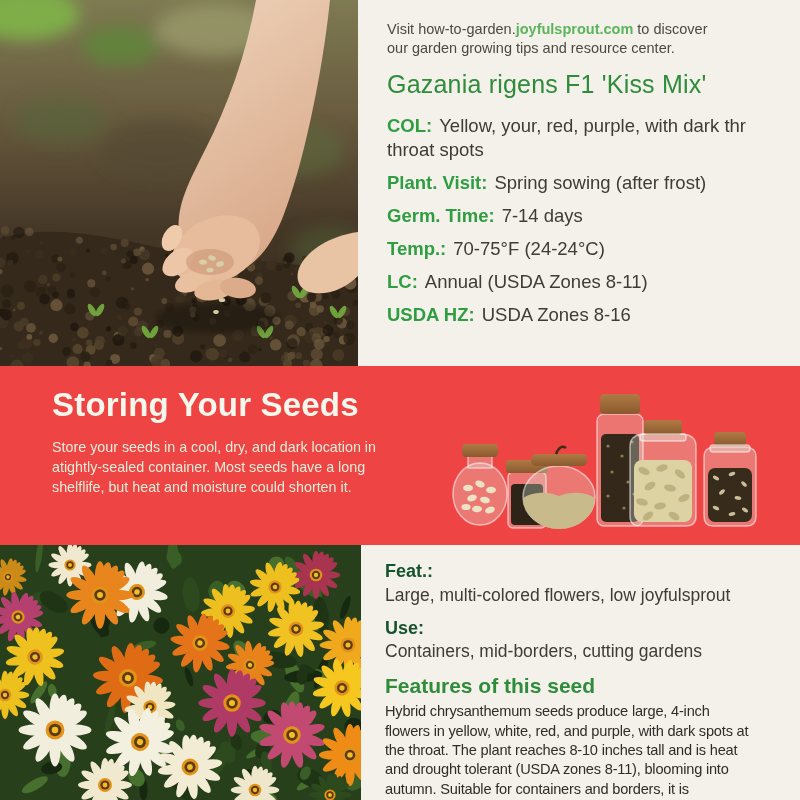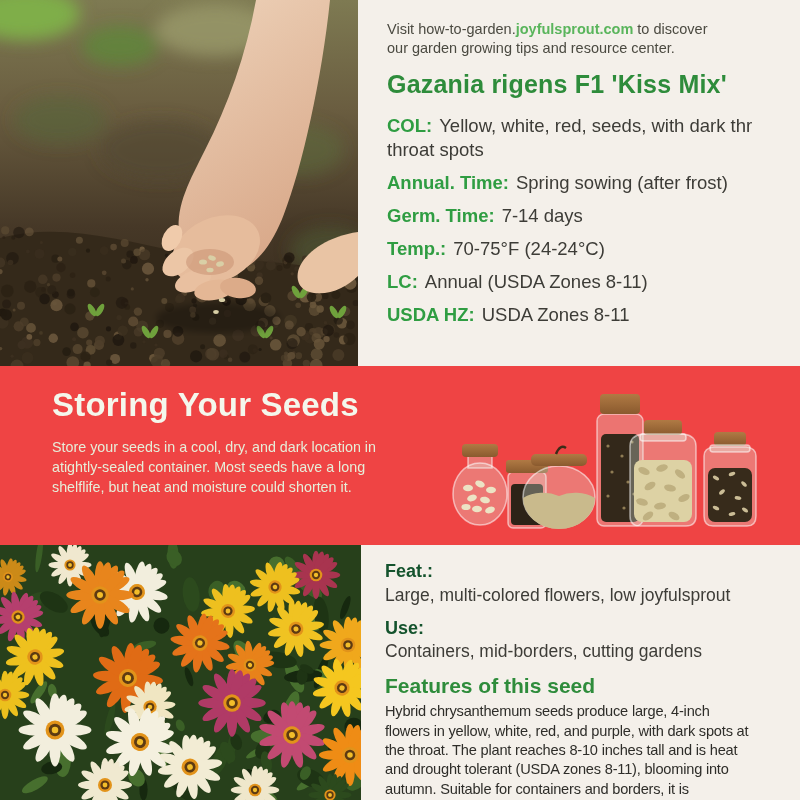--- a/index.html
+++ b/index.html
@@ -10,21 +10,21 @@
     -webkit-font-smoothing:antialiased;
   }
   
   .top-photo{position:absolute;left:0;top:0;width:358px;height:366px;overflow:hidden;}
   .top-photo svg{display:block;}
   
   .top-panel{position:absolute;left:358px;top:0;width:442px;height:366px;
     padding:20px 0 0 29px;box-sizing:border-box;overflow:hidden;}
   .note{font-size:14.5px;line-height:1.28;color:#4b4a41;white-space:pre-line;}
   .note .link{color:#5ab55c;font-weight:bold;}
-  .product-title{margin-top:13px;font-size:25px;font-weight:bold;color:#2e8c3b;letter-spacing:.2px;}
+  .product-title{margin-top:13px;font-size:25px;font-weight:normal;color:#2e8c3b;letter-spacing:.2px;}
   .specs{margin-top:15px;}
   .spec-row{font-size:18.5px;line-height:1.3;margin-bottom:9px;white-space:normal;}
   .spec-label{color:#2f9d42;font-weight:bold;margin-right:7px;}
   .spec-value{color:#3d3c37;white-space:pre-line;}
   
   .band{position:absolute;left:0;top:366px;width:800px;height:179px;background:#ef4444;overflow:hidden;}
   .band-text{position:absolute;left:52px;top:20px;width:330px;}
   .band-title{font-size:33px;font-weight:bold;color:#f4f7ec;letter-spacing:.2px;}
   .band-body{margin-top:13px;font-size:14.3px;line-height:1.4;color:#e6eed9;white-space:pre-line;}
   .jars{position:absolute;left:442px;top:10px;width:348px;height:160px;}
@@ -381,27 +381,27 @@
   </svg>
 </div>
 
 <div class="top-panel">
   <div class="note"><span>Visit how-to-garden.</span><span class="link">joyfulsprout.com</span><span> to discover
 our garden growing tips and resource center.</span></div>
 
   <div class="product-title">Gazania rigens F1 'Kiss Mix'</div>
 
   <div class="specs">
-    <div class="spec-row"><span class="spec-label">COL:</span><span class="spec-value">Yellow, white, red, seeds, with dark thr
+    <div class="spec-row"><span class="spec-label">COL:</span><span class="spec-value">Yellow, your, red, purple, with dark thr
 throat spots</span></div>
-    <div class="spec-row"><span class="spec-label">Annual. Time:</span><span class="spec-value">Spring sowing (after frost)</span></div>
+    <div class="spec-row"><span class="spec-label">Plant. Visit:</span><span class="spec-value">Spring sowing (after frost)</span></div>
     <div class="spec-row"><span class="spec-label">Germ. Time:</span><span class="spec-value">7-14 days</span></div>
     <div class="spec-row"><span class="spec-label">Temp.:</span><span class="spec-value">70-75°F (24-24°C)</span></div>
     <div class="spec-row"><span class="spec-label">LC:</span><span class="spec-value">Annual (USDA Zones 8-11)</span></div>
-    <div class="spec-row"><span class="spec-label">USDA HZ:</span><span class="spec-value">USDA Zones 8-11</span></div>
+    <div class="spec-row"><span class="spec-label">USDA HZ:</span><span class="spec-value">USDA Zones 8-16</span></div>
   </div>
 </div>
 
 <div class="band">
   <div class="band-text">
     <div class="band-title">Storing Your Seeds</div>
     <div class="band-body">Store your seeds in a cool, dry, and dark location in
 atightly-sealed container. Most seeds have a long
 shelflife, but heat and moisture could shorten it.</div>
   </div>

